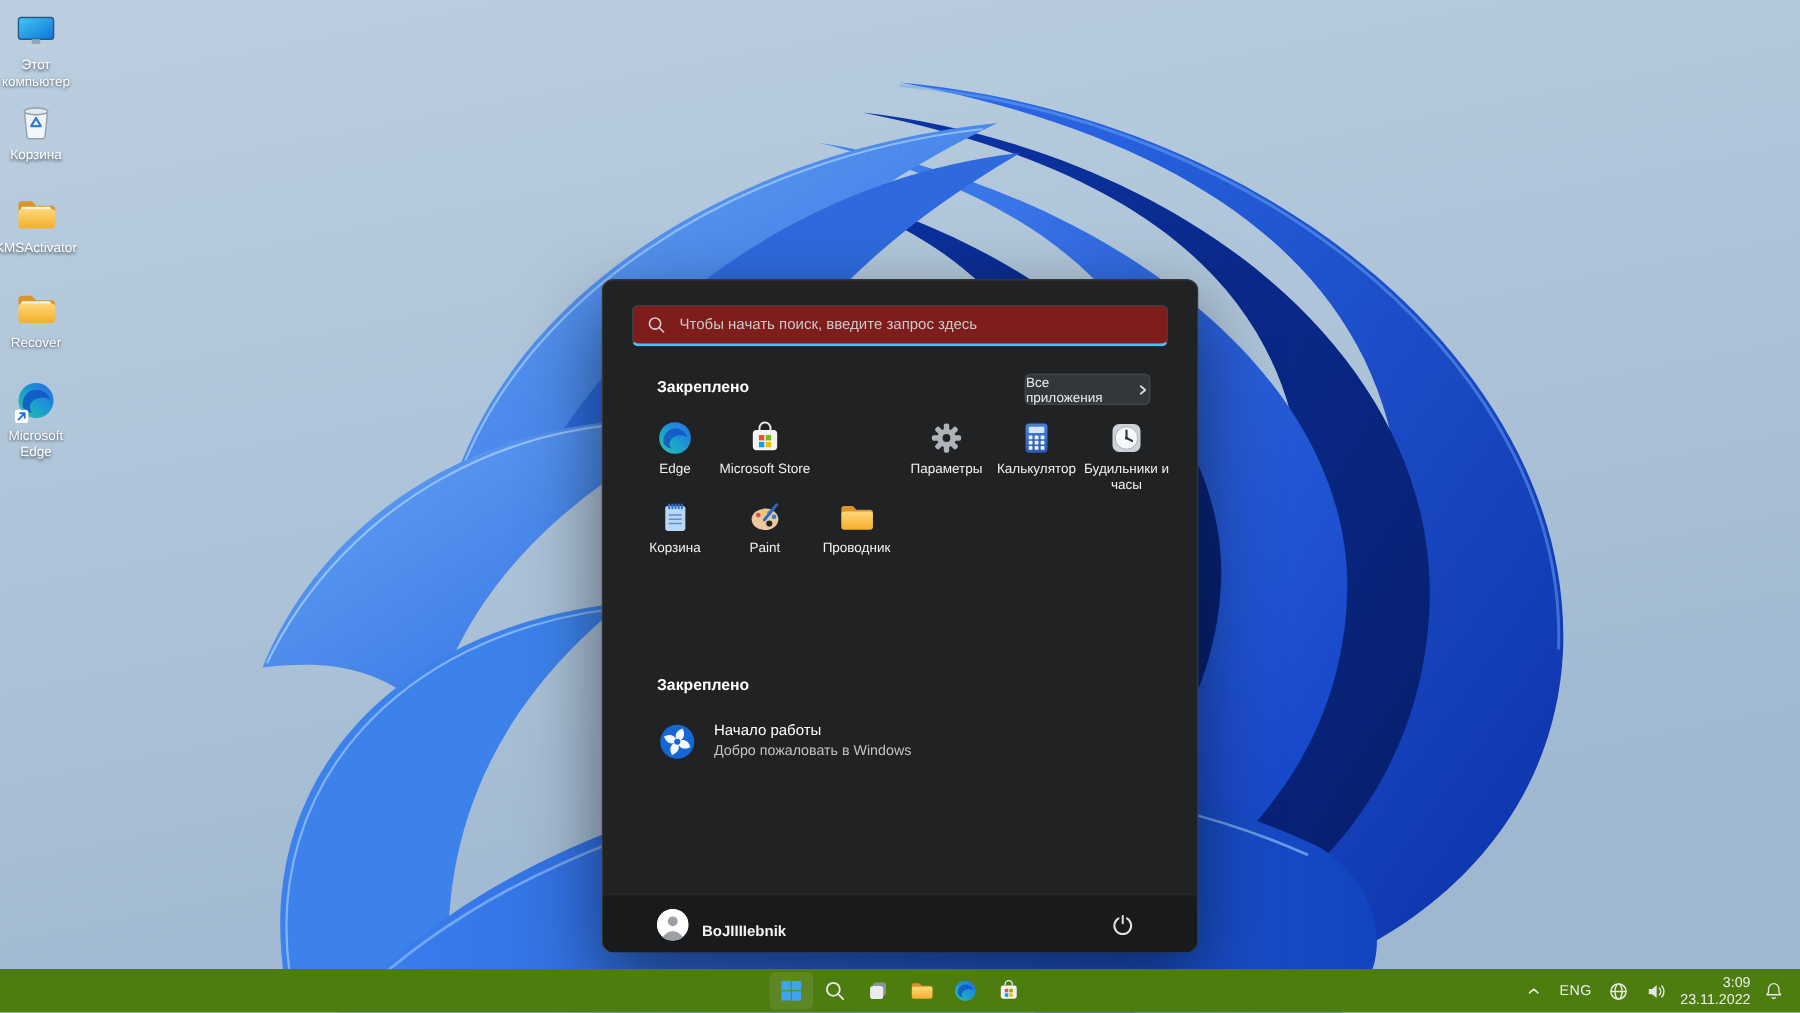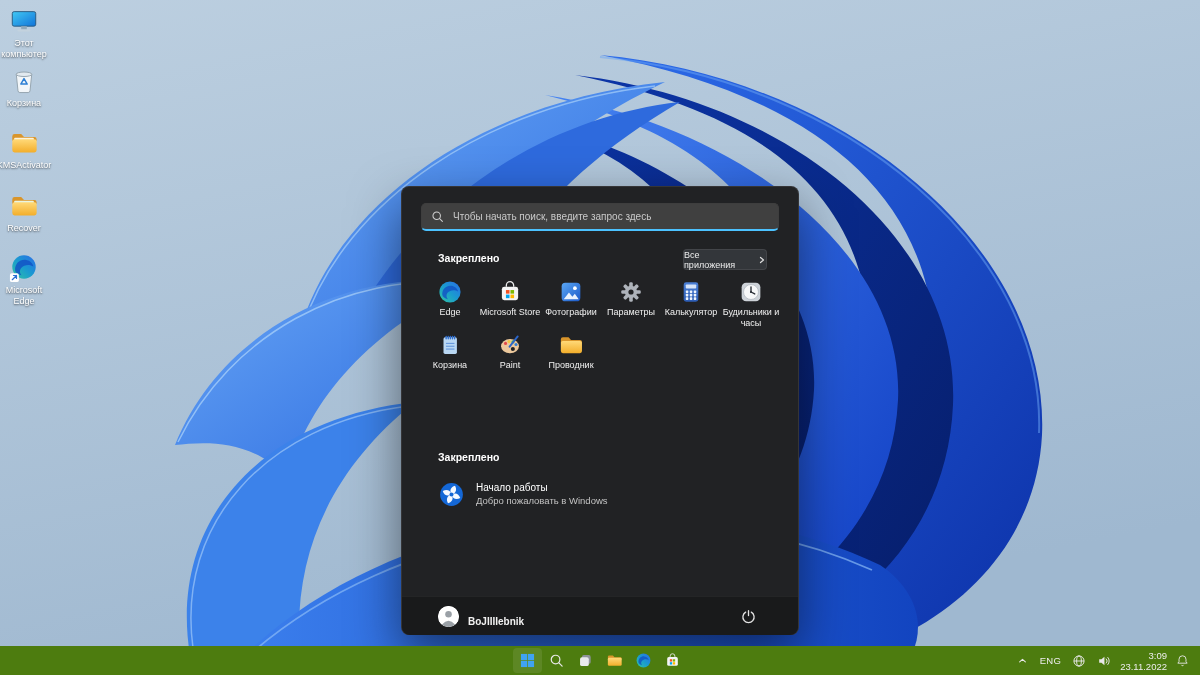--- a/index.html
+++ b/index.html
@@ -13,21 +13,21 @@
   
   .desktop-icon{position:absolute;left:-5px;width:58px;display:flex;flex-direction:column;
     align-items:center;gap:2px;z-index:2;cursor:default}
   .desktop-icon .dlbl{font-size:9px;line-height:1.2;color:#fff;text-align:center;
     text-shadow:0 1px 2px rgba(0,0,0,.65)}
 
   
   .start-menu{position:absolute;left:401px;top:186px;width:398px;height:449px;z-index:5;
     background:#212224;border:1px solid rgba(255,255,255,.09);border-radius:8px;
     box-shadow:0 20px 50px rgba(0,0,0,.5);box-sizing:border-box}
-  .search-box{position:absolute;left:19px;top:16px;width:358px;height:28px;background:#404040;
+  .search-box{position:absolute;left:19px;top:16px;width:358px;height:28px;background:#7f1d1d;
     border:1px solid #3e3e3e;border-bottom:2px solid #4cc2ff;border-radius:5px;
     box-sizing:border-box;display:flex;align-items:center;padding:0 9px;gap:7px}
   .search-box input{flex:1;background:transparent;border:0;outline:0;color:#ddd;
     font-size:10px;font-family:inherit}
   .search-box input::placeholder{color:#c9c9c9}
   .sec-title{position:absolute;left:36px;font-size:10.5px;font-weight:700;color:#fff}
   .all-apps-btn{position:absolute;left:281px;top:62px;width:82px;height:19px;background:#33363a;
     border:1px solid rgba(255,255,255,.08);border-radius:4px;display:flex;align-items:center;
     justify-content:center;gap:6px;color:#ededed;font-size:9px;cursor:pointer}
   .app{position:absolute;width:66px;height:52px;display:flex;flex-direction:column;
@@ -230,30 +230,20 @@
           <path d="M11.5 9.5 V7.8 a4.5 4.5 0 0 1 9 0 V9.5" fill="none" stroke="#ececec" stroke-width="1.6"></path>
           <rect x="6" y="9.5" width="20" height="16.5" rx="3" fill="#f4f4f4"></rect>
           <rect x="11" y="13.6" width="4.4" height="4.4" fill="#f25022"></rect>
           <rect x="16.6" y="13.6" width="4.4" height="4.4" fill="#7fba00"></rect>
           <rect x="11" y="19.2" width="4.4" height="4.4" fill="#00a4ef"></rect>
           <rect x="16.6" y="19.2" width="4.4" height="4.4" fill="#ffb900"></rect>
         </svg>
     </span>
     <span class="albl">Microsoft Store</span>
   </div>
-  <div class="app" style="left:136px;top:92px">
-    <span class="ic">
-      <svg width="26" height="26" viewBox="0 0 32 32">
-          <rect x="4.5" y="4.5" width="23" height="23" rx="4.5" fill="url(#gPhotos)"></rect>
-          <circle cx="20.8" cy="11.3" r="2.3" fill="#fff"></circle>
-          <path d="M7 25 l6.5-8.5 4.2 5.2 3-3.4 4.8 6.7 Z" fill="#e9f2fd"></path>
-        </svg>
-    </span>
-    <span class="albl">Фотографии</span>
-  </div>
   <div class="app" style="left:196px;top:92px">
     <span class="ic">
       <svg width="26" height="26" viewBox="0 0 32 32">
           <g fill="#aeb3ba">
             <rect x="13.8" y="4" width="4.4" height="7" rx="1.6"></rect>
             <rect x="13.8" y="4" width="4.4" height="7" rx="1.6" transform="rotate(45 16 16)"></rect>
             <rect x="13.8" y="4" width="4.4" height="7" rx="1.6" transform="rotate(90 16 16)"></rect>
             <rect x="13.8" y="4" width="4.4" height="7" rx="1.6" transform="rotate(135 16 16)"></rect>
             <rect x="13.8" y="4" width="4.4" height="7" rx="1.6" transform="rotate(180 16 16)"></rect>
             <rect x="13.8" y="4" width="4.4" height="7" rx="1.6" transform="rotate(225 16 16)"></rect>

